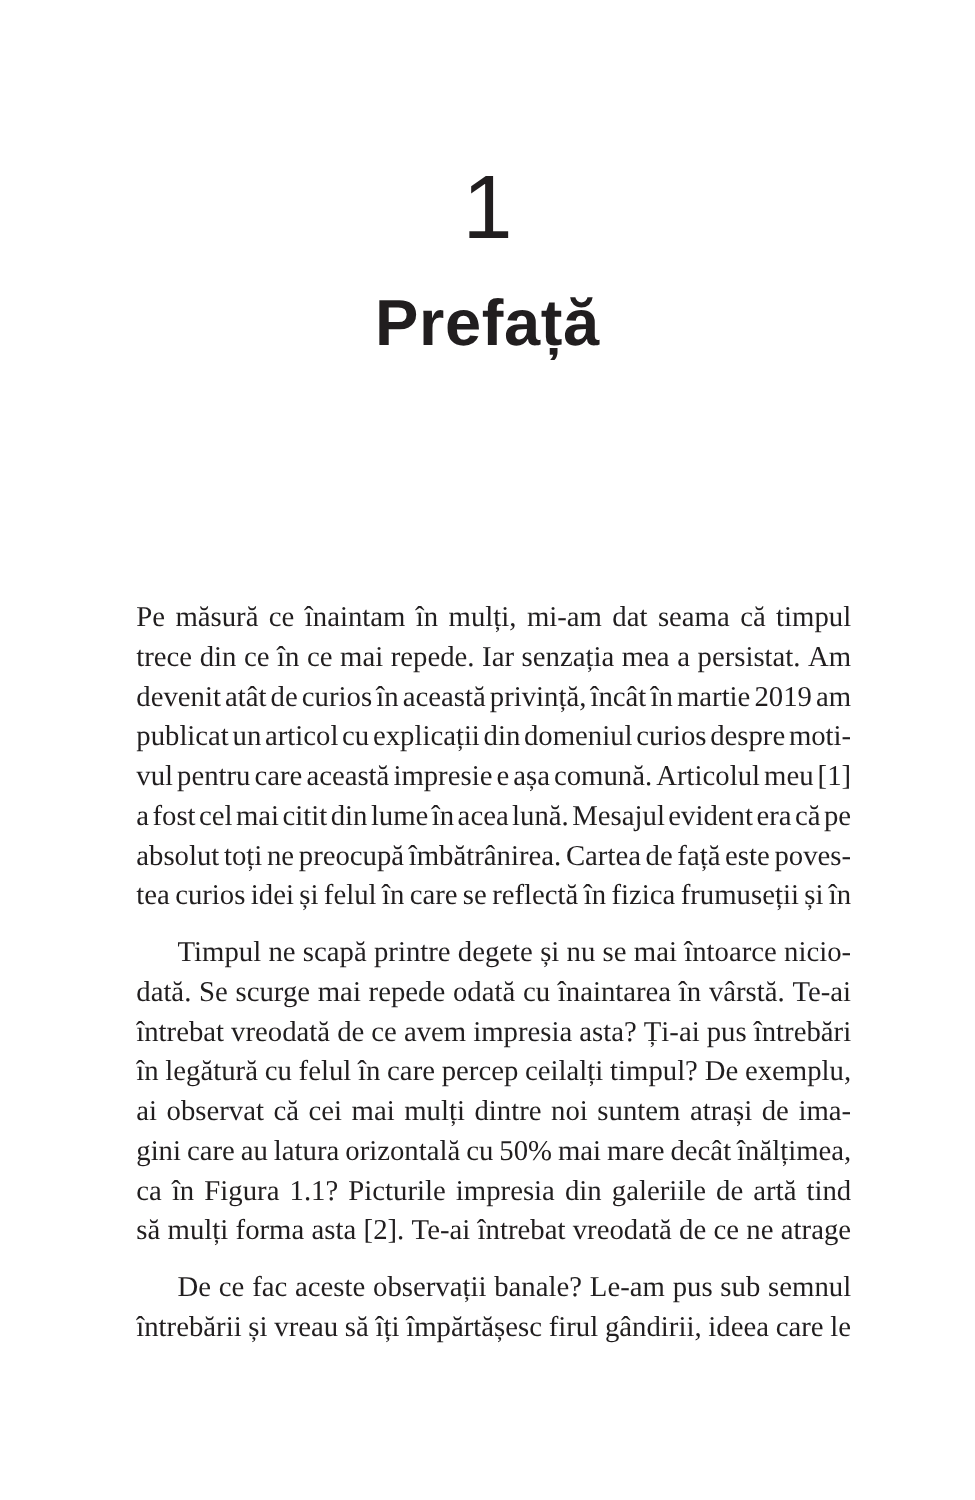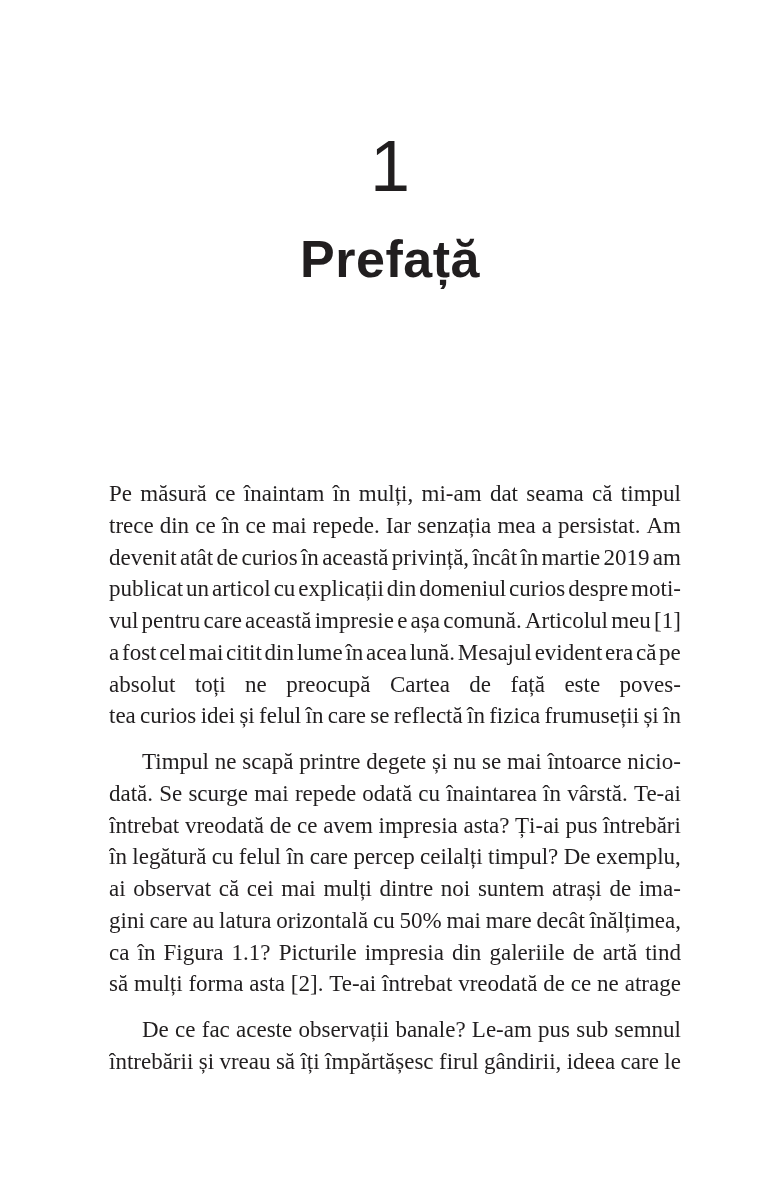--- a/index.html
+++ b/index.html
@@ -40,21 +40,21 @@
   <div class="chapter-number">1</div>
   <div class="chapter-title">Prefață</div>
   <div class="body-text">
       <div class="para">
         <div class="line j"><span>Pe</span><span>măsură</span><span>ce</span><span>înaintam</span><span>în</span><span>mulți,</span><span>mi-am</span><span>dat</span><span>seama</span><span>că</span><span>timpul</span></div>
         <div class="line j"><span>trece</span><span>din</span><span>ce</span><span>în</span><span>ce</span><span>mai</span><span>repede.</span><span>Iar</span><span>senzația</span><span>mea</span><span>a</span><span>persistat.</span><span>Am</span></div>
         <div class="line j"><span>devenit</span><span>atât</span><span>de</span><span>curios</span><span>în</span><span>această</span><span>privință,</span><span>încât</span><span>în</span><span>martie</span><span>2019</span><span>am</span></div>
         <div class="line j"><span>publicat</span><span>un</span><span>articol</span><span>cu</span><span>explicații</span><span>din</span><span>domeniul</span><span>curios</span><span>despre</span><span>moti-</span></div>
         <div class="line j"><span>vul</span><span>pentru</span><span>care</span><span>această</span><span>impresie</span><span>e</span><span>așa</span><span>comună.</span><span>Articolul</span><span>meu</span><span>[1]</span></div>
         <div class="line j"><span>a</span><span>fost</span><span>cel</span><span>mai</span><span>citit</span><span>din</span><span>lume</span><span>în</span><span>acea</span><span>lună.</span><span>Mesajul</span><span>evident</span><span>era</span><span>că</span><span>pe</span></div>
-        <div class="line j"><span>absolut</span><span>toți</span><span>ne</span><span>preocupă</span><span>Cartea</span><span>de</span><span>față</span><span>este</span><span>poves-</span></div>
+        <div class="line j"><span>absolut</span><span>toți</span><span>ne</span><span>preocupă</span><span>îmbătrânirea.</span><span>Cartea</span><span>de</span><span>față</span><span>este</span><span>poves-</span></div>
         <div class="line j"><span>tea</span><span>curios</span><span>idei</span><span>și</span><span>felul</span><span>în</span><span>care</span><span>se</span><span>reflectă</span><span>în</span><span>fizica</span><span>frumuseții</span><span>și</span><span>în</span></div>
       </div>
       <div class="para">
         <div class="line j indent"><span>Timpul</span><span>ne</span><span>scapă</span><span>printre</span><span>degete</span><span>și</span><span>nu</span><span>se</span><span>mai</span><span>întoarce</span><span>nicio-</span></div>
         <div class="line j"><span>dată.</span><span>Se</span><span>scurge</span><span>mai</span><span>repede</span><span>odată</span><span>cu</span><span>înaintarea</span><span>în</span><span>vârstă.</span><span>Te-ai</span></div>
         <div class="line j"><span>întrebat</span><span>vreodată</span><span>de</span><span>ce</span><span>avem</span><span>impresia</span><span>asta?</span><span>Ți-ai</span><span>pus</span><span>întrebări</span></div>
         <div class="line j"><span>în</span><span>legătură</span><span>cu</span><span>felul</span><span>în</span><span>care</span><span>percep</span><span>ceilalți</span><span>timpul?</span><span>De</span><span>exemplu,</span></div>
         <div class="line j"><span>ai</span><span>observat</span><span>că</span><span>cei</span><span>mai</span><span>mulți</span><span>dintre</span><span>noi</span><span>suntem</span><span>atrași</span><span>de</span><span>ima-</span></div>
         <div class="line j"><span>gini</span><span>care</span><span>au</span><span>latura</span><span>orizontală</span><span>cu</span><span>50%</span><span>mai</span><span>mare</span><span>decât</span><span>înălțimea,</span></div>
         <div class="line j"><span>ca</span><span>în</span><span>Figura</span><span>1.1?</span><span>Picturile</span><span>impresia</span><span>din</span><span>galeriile</span><span>de</span><span>artă</span><span>tind</span></div>

